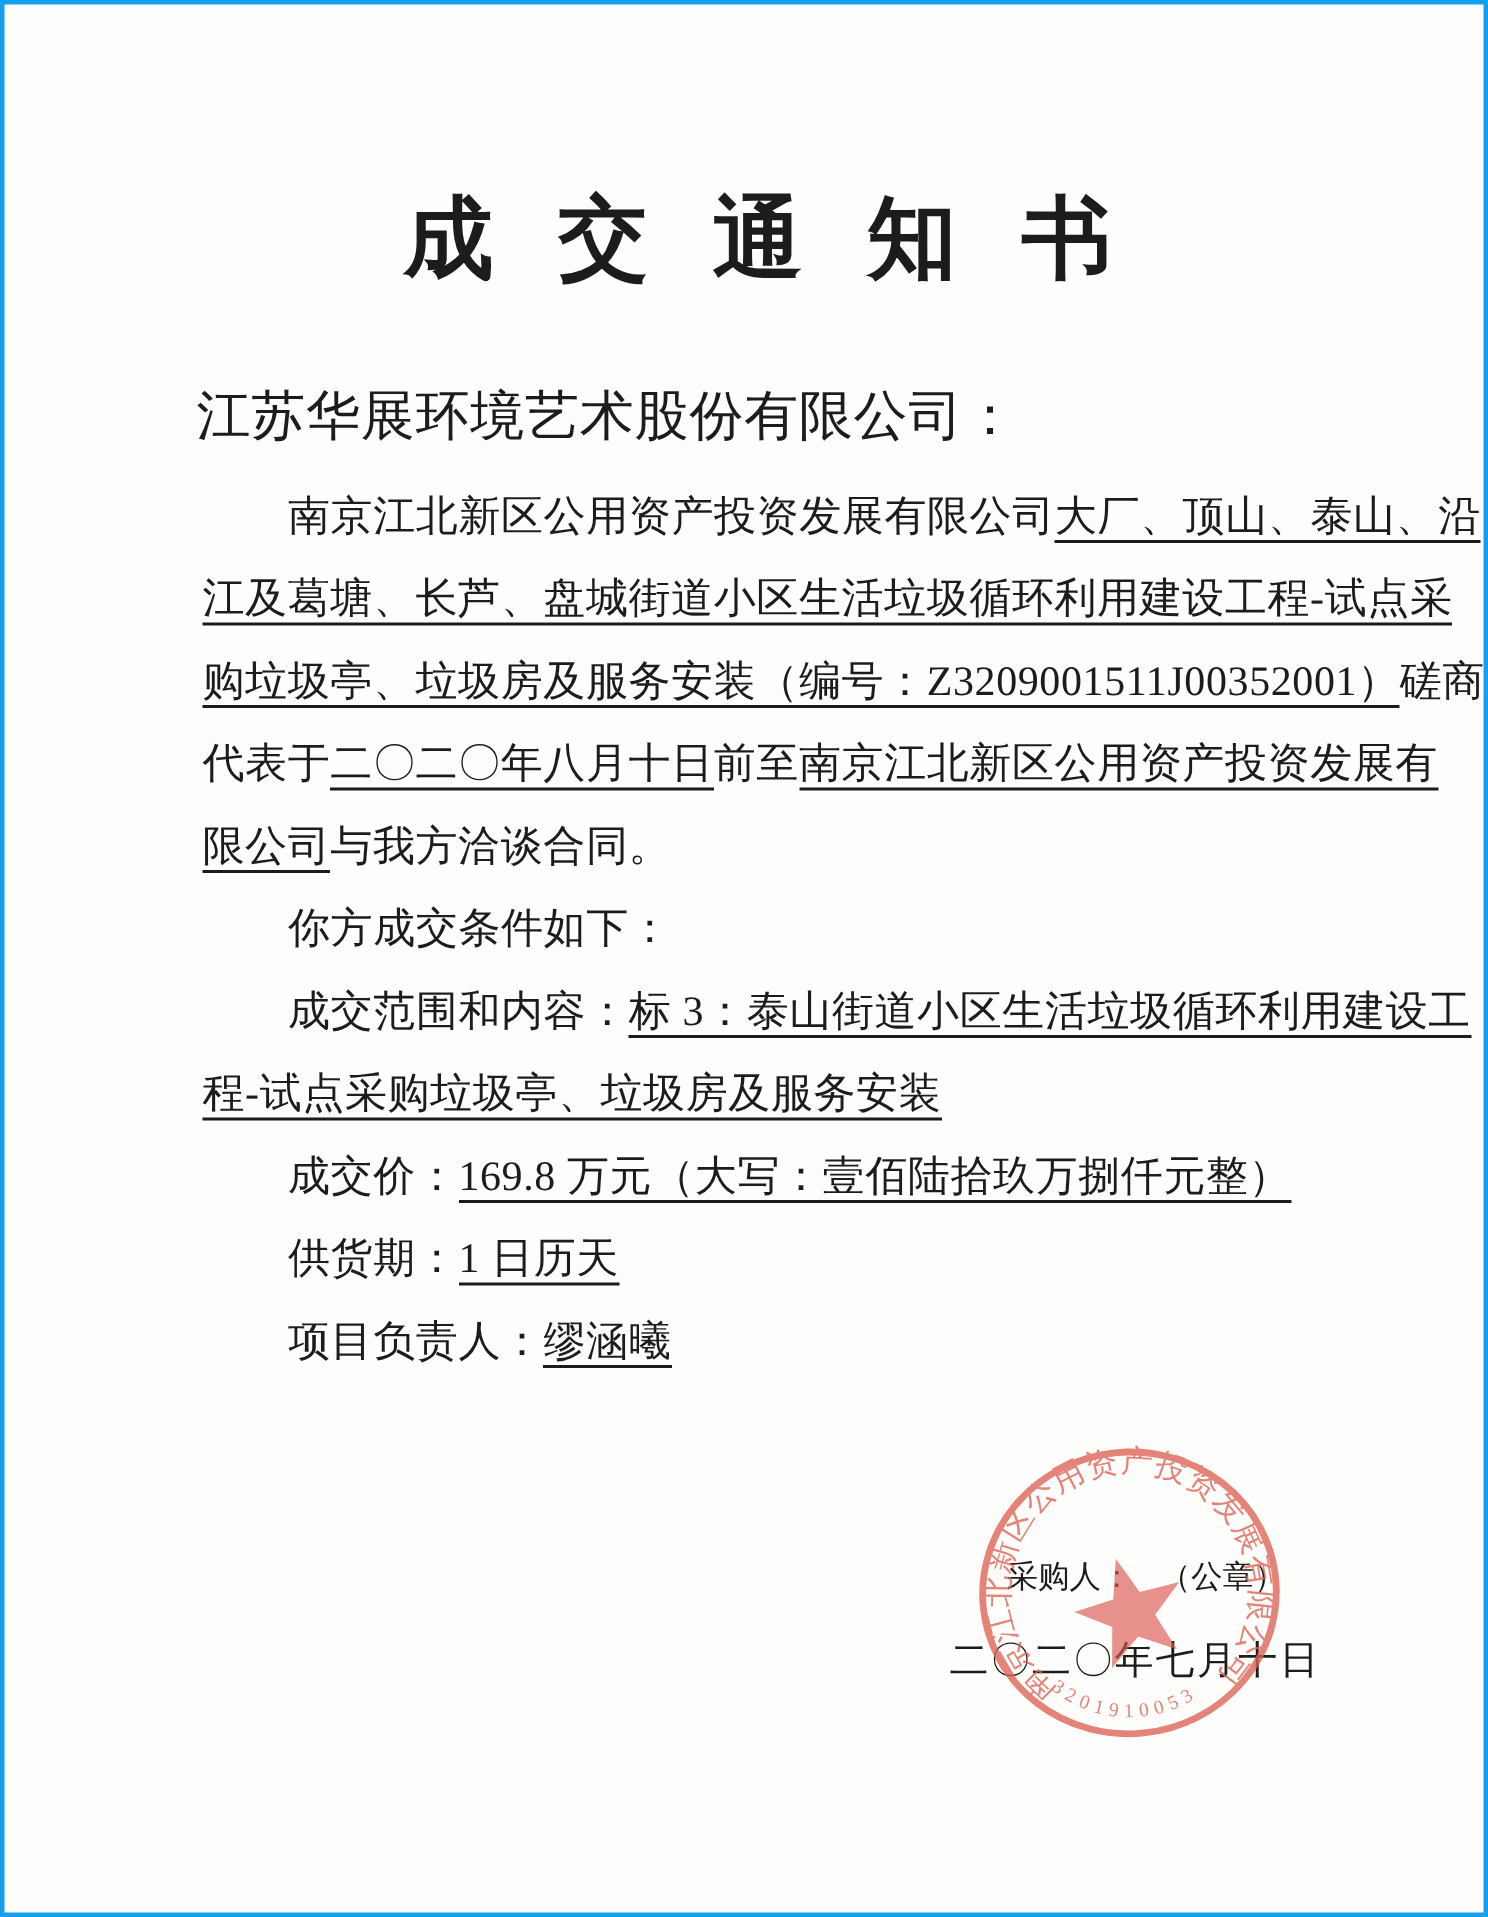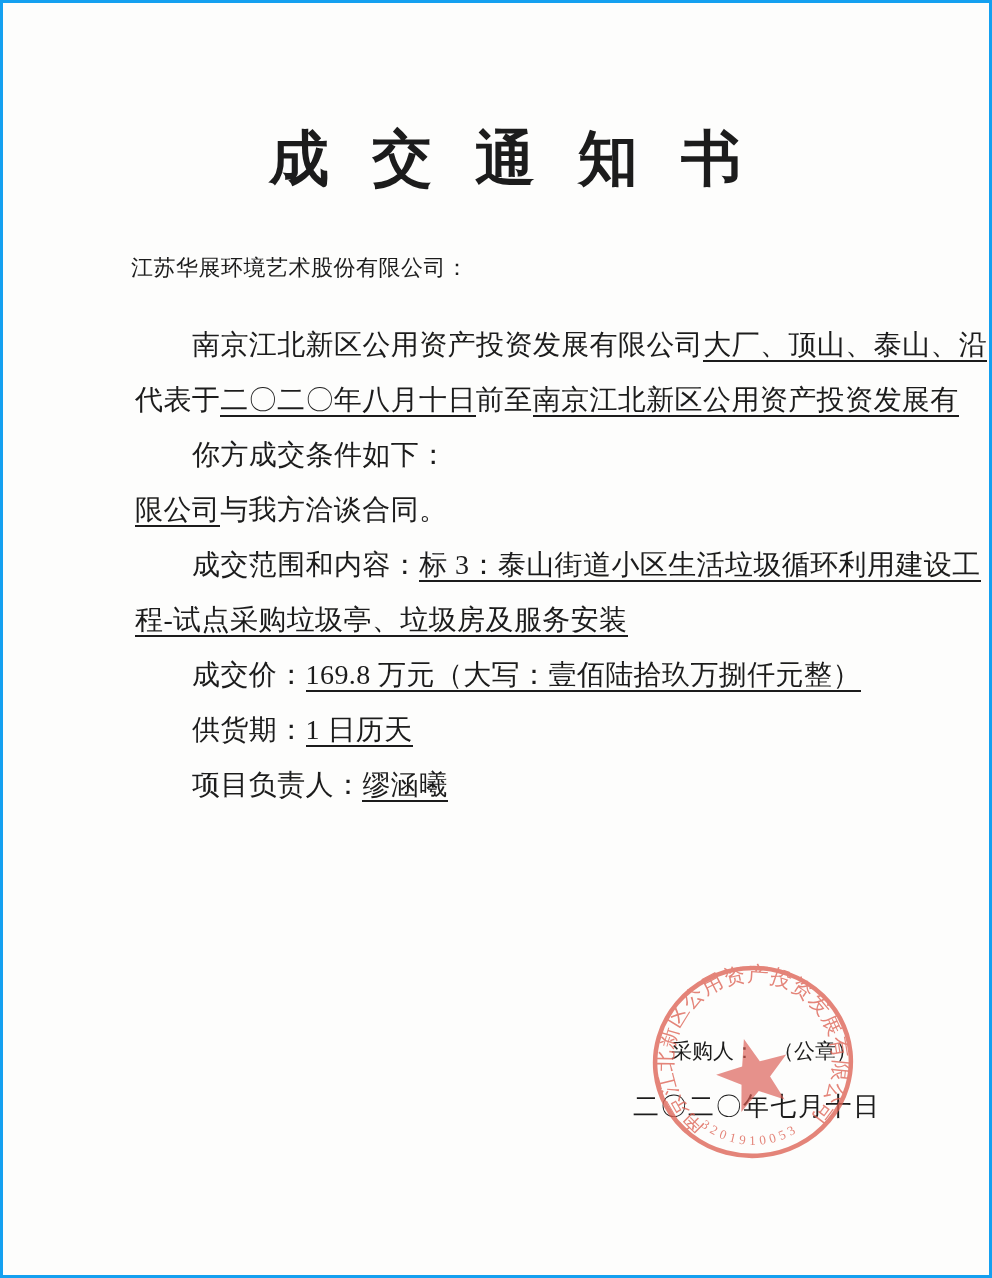--- a/index.html
+++ b/index.html
@@ -20,21 +20,21 @@
   }
   .title{
     position:absolute;top:116px;left:0;width:100%;
     margin:0;text-align:center;
     font-size:60px;font-weight:700;letter-spacing:14px;
     white-space:nowrap;
     padding-left:16px;
   }
   .addressee{
     position:absolute;top:250px;left:128px;
-    font-size:22px;letter-spacing:.5px;white-space:nowrap;
+    font-size:36px;letter-spacing:.5px;white-space:nowrap;
   }
   .body-lines{
     position:absolute;top:314px;left:132px;width:766px;
   }
   .line{
     height:55px;line-height:55px;
     font-size:28px;letter-spacing:.4px;
     white-space:nowrap;
   }
   .line.indent{text-indent:57px;}
@@ -67,23 +67,25 @@
 <body>
 
 <div class="frame">
 
   <h1 class="title">成 交 通 知 书</h1>
 
   <div class="addressee">江苏华展环境艺术股份有限公司：</div>
 
   <div class="body-lines">
       <div class="line indent"><span class="seg">南京江北新区公用资产投资发展有限公司</span><span class="seg underlined">大厂、顶山、泰山、沿</span></div>
+      <div class="line"><span class="seg underlined">江及葛塘、长芦、盘城街道小区生活垃圾循环利用建设工程-试点采</span></div>
+      <div class="line"><span class="seg underlined">购垃圾亭、垃圾房及服务安装（编号：Z3209001511J00352001）</span><span class="seg">磋商</span></div>
       <div class="line"><span class="seg">代表于</span><span class="seg underlined">二〇二〇年八月十日</span><span class="seg">前至</span><span class="seg underlined">南京江北新区公用资产投资发展有</span></div>
+      <div class="line"><span class="seg underlined">限公司</span><span class="seg">与我方洽谈合同。</span></div>
       <div class="line indent"><span class="seg">你方成交条件如下：</span></div>
-      <div class="line"><span class="seg underlined">限公司</span><span class="seg">与我方洽谈合同。</span></div>
       <div class="line indent"><span class="seg">成交范围和内容：</span><span class="seg underlined">标 3：泰山街道小区生活垃圾循环利用建设工</span></div>
       <div class="line"><span class="seg underlined">程-试点采购垃圾亭、垃圾房及服务安装</span></div>
       <div class="line indent"><span class="seg">成交价：</span><span class="seg underlined">169.8 万元（大写：壹佰陆拾玖万捌仟元整）</span></div>
       <div class="line indent"><span class="seg">供货期：</span><span class="seg underlined">1 日历天</span></div>
       <div class="line indent"><span class="seg">项目负责人：</span><span class="seg underlined">缪涵曦</span></div>
     </div>
 
   <div class="sign-row">
     <span>采购人：</span><span class="seal-note">（公章）</span>
   </div>

